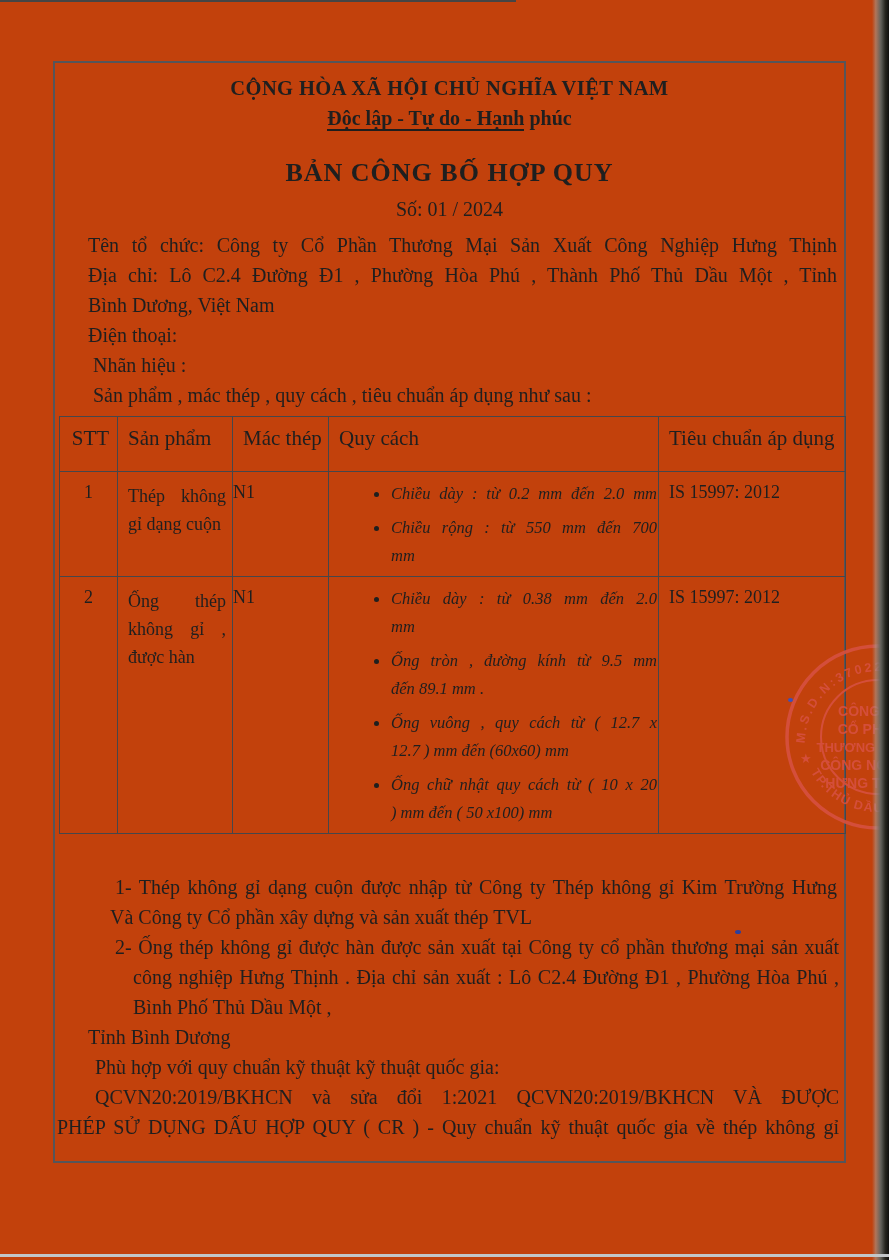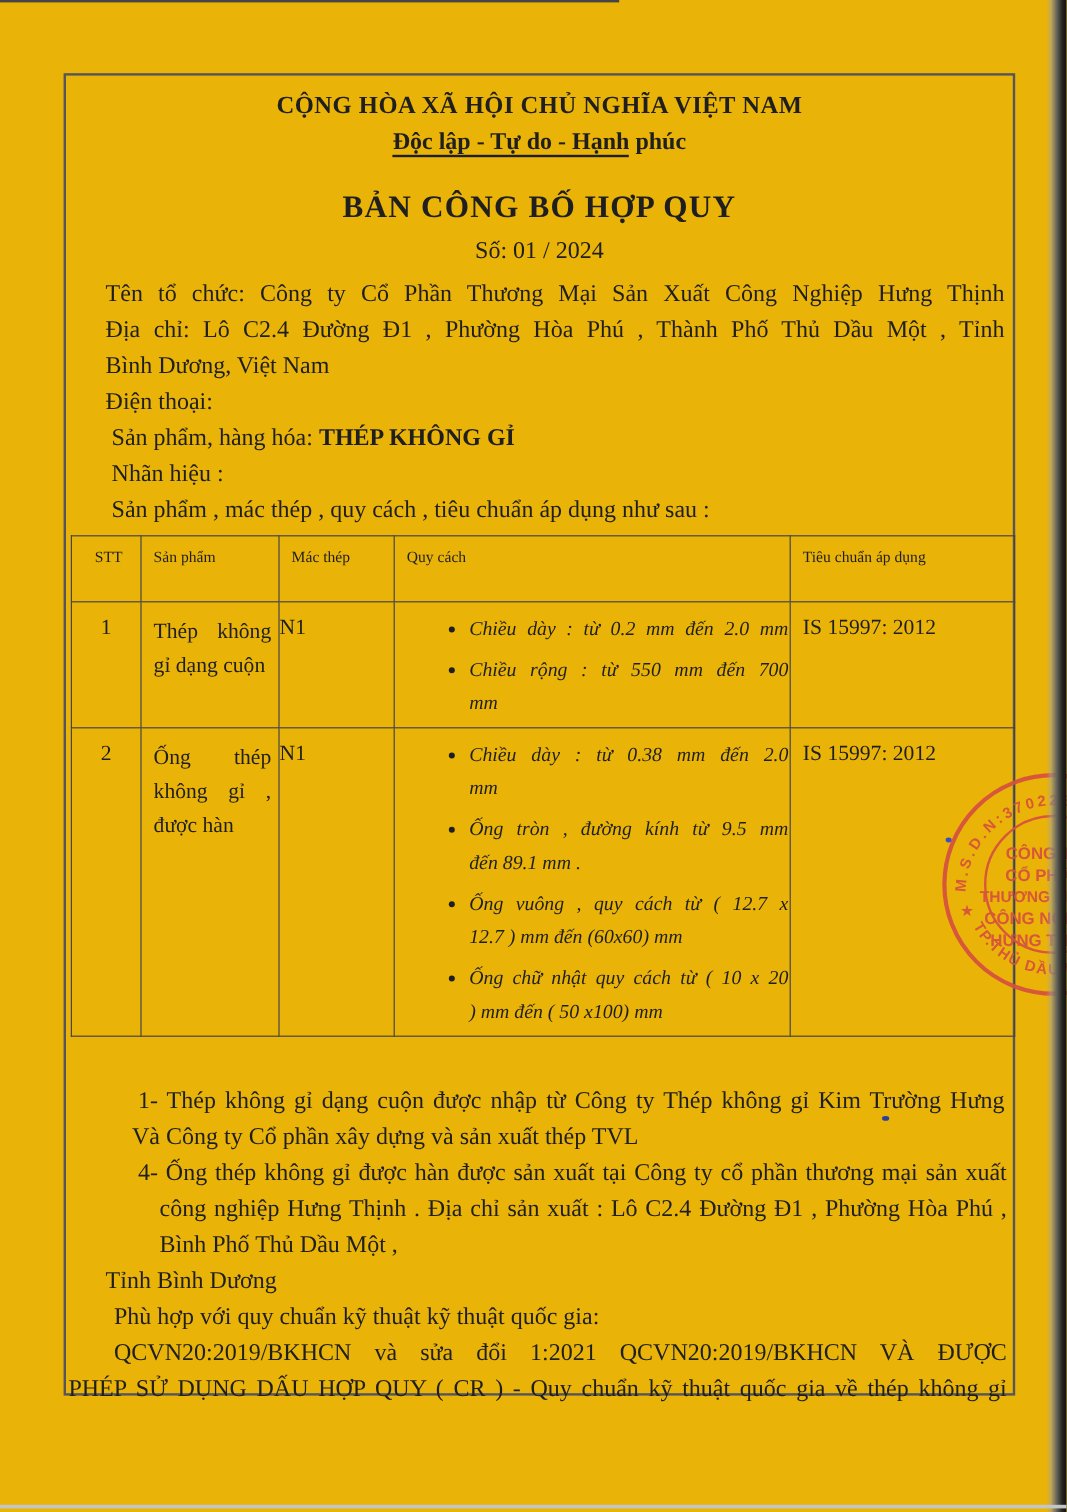--- a/index.html
+++ b/index.html
@@ -1,18 +1,18 @@
 <!DOCTYPE html>
 <html><head>
 <meta charset="utf-8">
 <style>
   html,body{margin:0;padding:0;background:#e8e8e6;}
   .page{
     position:relative;width:889px;height:1260px;overflow:hidden;
-    background:#eab308;
+    background:#c2410c;
     font-family:"Liberation Serif","DejaVu Serif",serif;
     color:#1f1f1f;
   }
   
   .top-edge{position:absolute;left:0;top:0;width:516px;height:2px;background:#454545;}
   .right-band{position:absolute;top:0;right:0;width:17px;height:100%;z-index:30;
     background:linear-gradient(to right, rgba(190,190,185,0) 0%, rgba(160,160,154,.55) 22%, #61615b 52%, #26261f 78%, #0f0f0d 100%);}
   .bottom-bar{position:absolute;left:0;bottom:3px;width:100%;height:3px;background:#c2c6c8;z-index:31;}
   .ink-dot{position:absolute;border-radius:50%;z-index:6;}
   
@@ -30,21 +30,21 @@
   .doc-no{font-size:20px;margin-top:6px;line-height:26px;}
   .info{margin-top:8px;}
   .ml33{margin-left:33px;} .ml38{margin-left:38px;} .ml40{margin-left:40px;}
   .ml55{margin-left:55px;} .ml60{margin-left:60px;} .ml78{margin-left:78px;}
   .ml2{margin-left:2px;}
   .mr5{margin-right:5px;}
   
   table.spec{border-collapse:collapse;margin-left:4px;margin-top:6px;width:786px;table-layout:fixed;
     font-size:18px;}
   table.spec td{border:1.5px solid #46464a;vertical-align:top;padding:0;}
-  .th-cell{height:45px;padding:9px 6px 0 10px !important;font-size:13px;}
+  .th-cell{height:45px;padding:9px 6px 0 10px !important;font-size:21px;}
   .c-stt{width:58px;} .c-prod{width:115px;} .c-grade{width:96px;} .c-spec{width:330px;} .c-std{width:187px;}
   td.cell-stt{text-align:center;padding-top:10px !important;}
   td.cell-prod{padding:10px 6px 0 10px !important;}
   td.cell-grade{padding-top:10px !important;}
   td.cell-std{padding:10px 6px 0 10px !important;}
   .prod-line{line-height:28px;}
   td.cell-spec ul{margin:0;padding:8px 0 0 62px;list-style:disc;font-style:italic;}
   td.cell-spec li{margin:0 0 5px 0;}
   .spec-line{font-size:16.5px;line-height:28.5px;width:266px;}
   .r1{height:95px;} .r2{height:237px;}
@@ -70,21 +70,20 @@
 
       <div class="ln center doc-title">BẢN CÔNG BỐ HỢP QUY</div>
 
       <div class="ln center doc-no">Số: 01 / 2024</div>
 
       <div class="info">
         <div class="ln ml33 jl">Tên tổ chức: Công ty Cổ Phần Thương Mại Sản Xuất Công Nghiệp Hưng Thịnh</div>
         <div class="ln ml33 jl">Địa chỉ: Lô C2.4 Đường Đ1 , Phường Hòa Phú , Thành Phố Thủ Dầu Một , Tỉnh</div>
         <div class="ln ml33">Bình Dương, Việt Nam</div>
         <div class="ln ml33">Điện thoại:</div>
-        <div class="ln ml38"><span>Sản phẩm, hàng hóa: </span><span class="bold">THÉP KHÔNG GỈ</span></div>
         <div class="ln ml38">Nhãn hiệu :</div>
         <div class="ln ml38">Sản phẩm , mác thép , quy cách , tiêu chuẩn áp dụng như sau :</div>
       </div>
 
       <table class="spec">
         <colgroup>
           <col class="c-stt">
             <col class="c-prod">
             <col class="c-grade">
             <col class="c-spec">
@@ -147,21 +146,21 @@
             </ul>
           </td>
           <td class="cell-std">IS 15997: 2012</td>
         </tr>
         </tbody>
       </table>
 
       <div class="notes">
         <div class="ln ml60 jl">1- Thép không gỉ dạng cuộn được nhập từ Công ty Thép không gỉ Kim Trường Hưng</div>
         <div class="ln ml55">Và Công ty Cổ phần xây dựng và sản xuất thép TVL</div>
-        <div class="ln ml60 jl mr5">4- Ống thép không gỉ được hàn được sản xuất tại Công ty cổ phần thương mại sản xuất</div>
+        <div class="ln ml60 jl mr5">2- Ống thép không gỉ được hàn được sản xuất tại Công ty cổ phần thương mại sản xuất</div>
         <div class="ln ml78 jl mr5">công nghiệp Hưng Thịnh . Địa chỉ sản xuất : Lô C2.4 Đường Đ1 , Phường Hòa Phú ,</div>
         <div class="ln ml78">Bình Phố Thủ Dầu Một ,</div>
         <div class="ln ml33">Tỉnh Bình Dương</div>
         <div class="ln ml40">Phù hợp với quy chuẩn kỹ thuật kỹ thuật quốc gia:</div>
         <div class="ln ml40 jl mr5">QCVN20:2019/BKHCN và sửa đổi 1:2021 QCVN20:2019/BKHCN VÀ ĐƯỢC</div>
         <div class="ln ml2 jl mr5">PHÉP SỬ DỤNG DẤU HỢP QUY ( CR ) - Quy chuẩn kỹ thuật quốc gia về thép không gỉ</div>
       </div>
 
     </div>
   </div>

